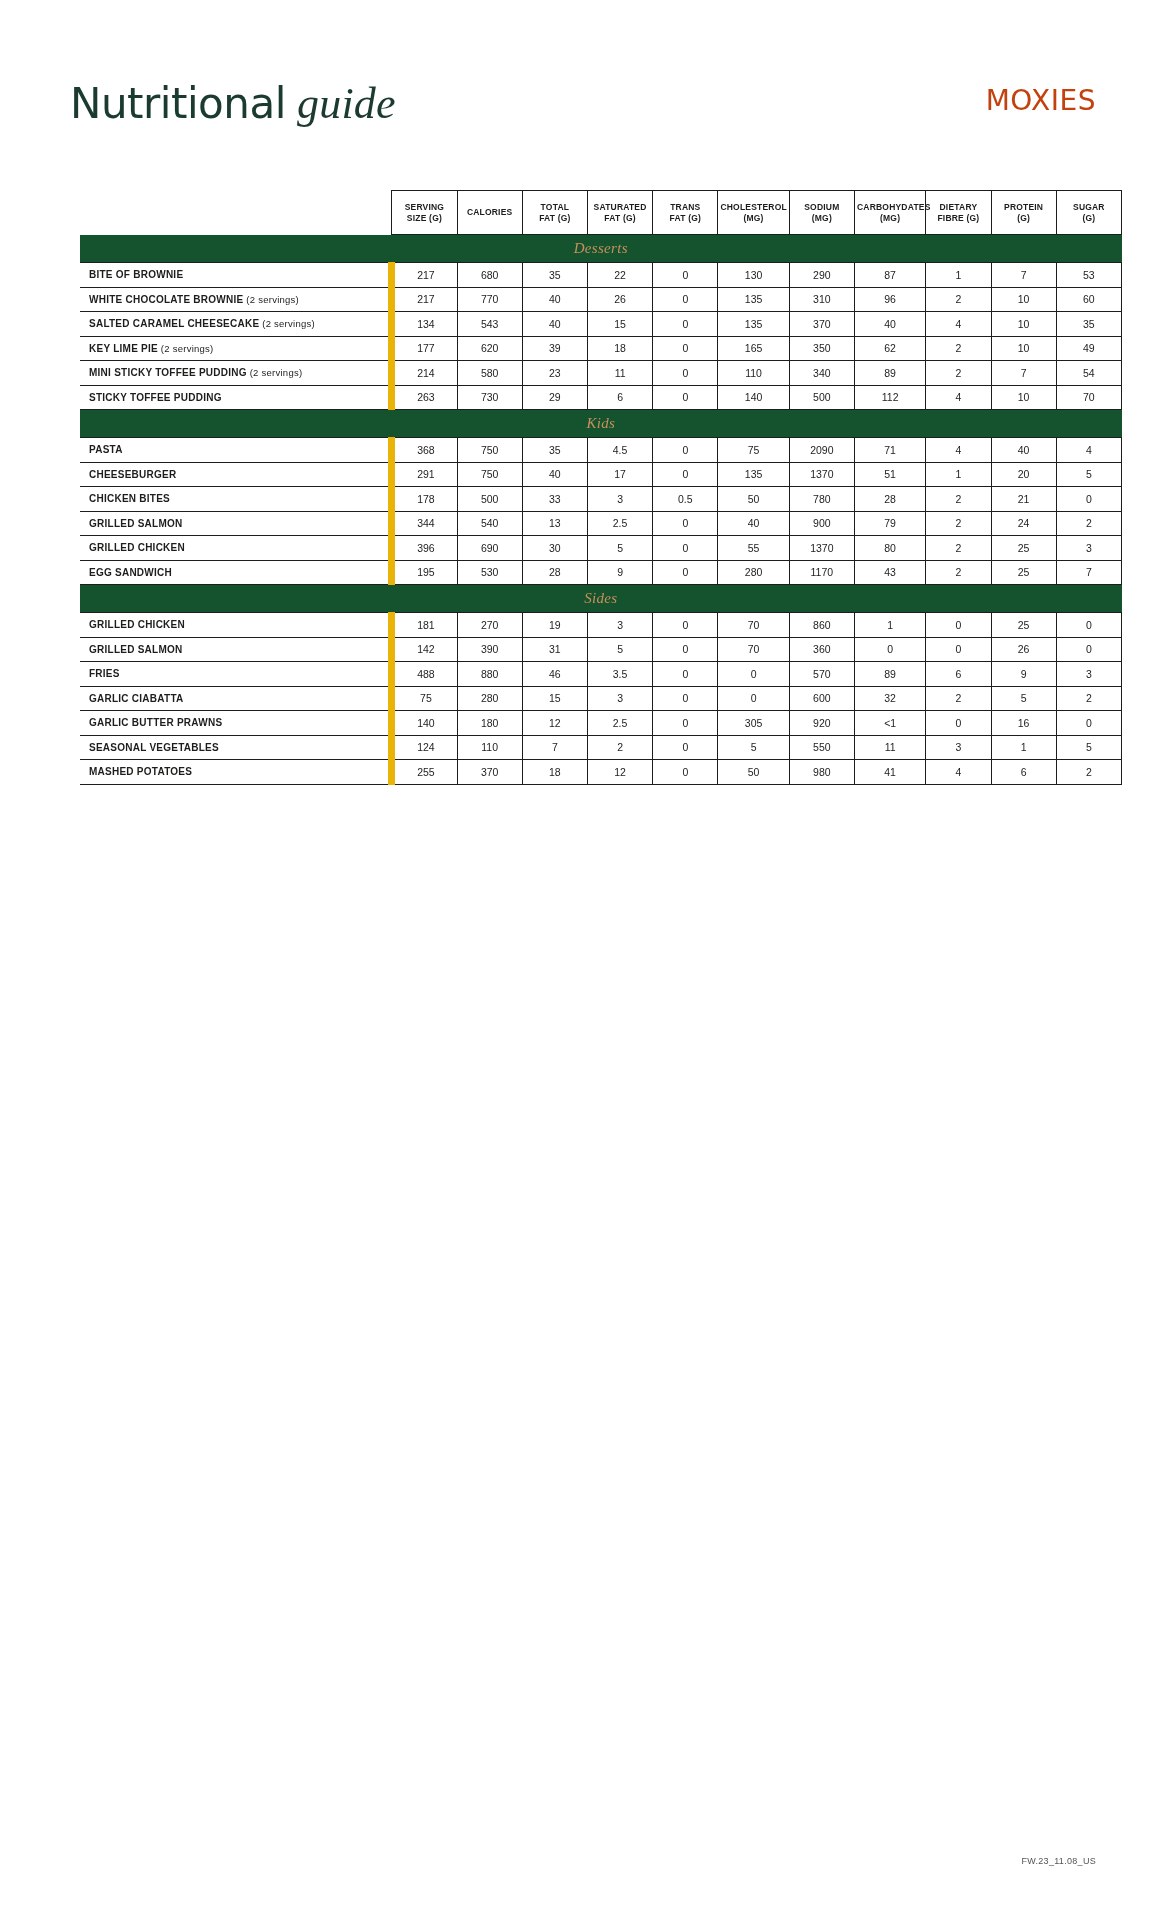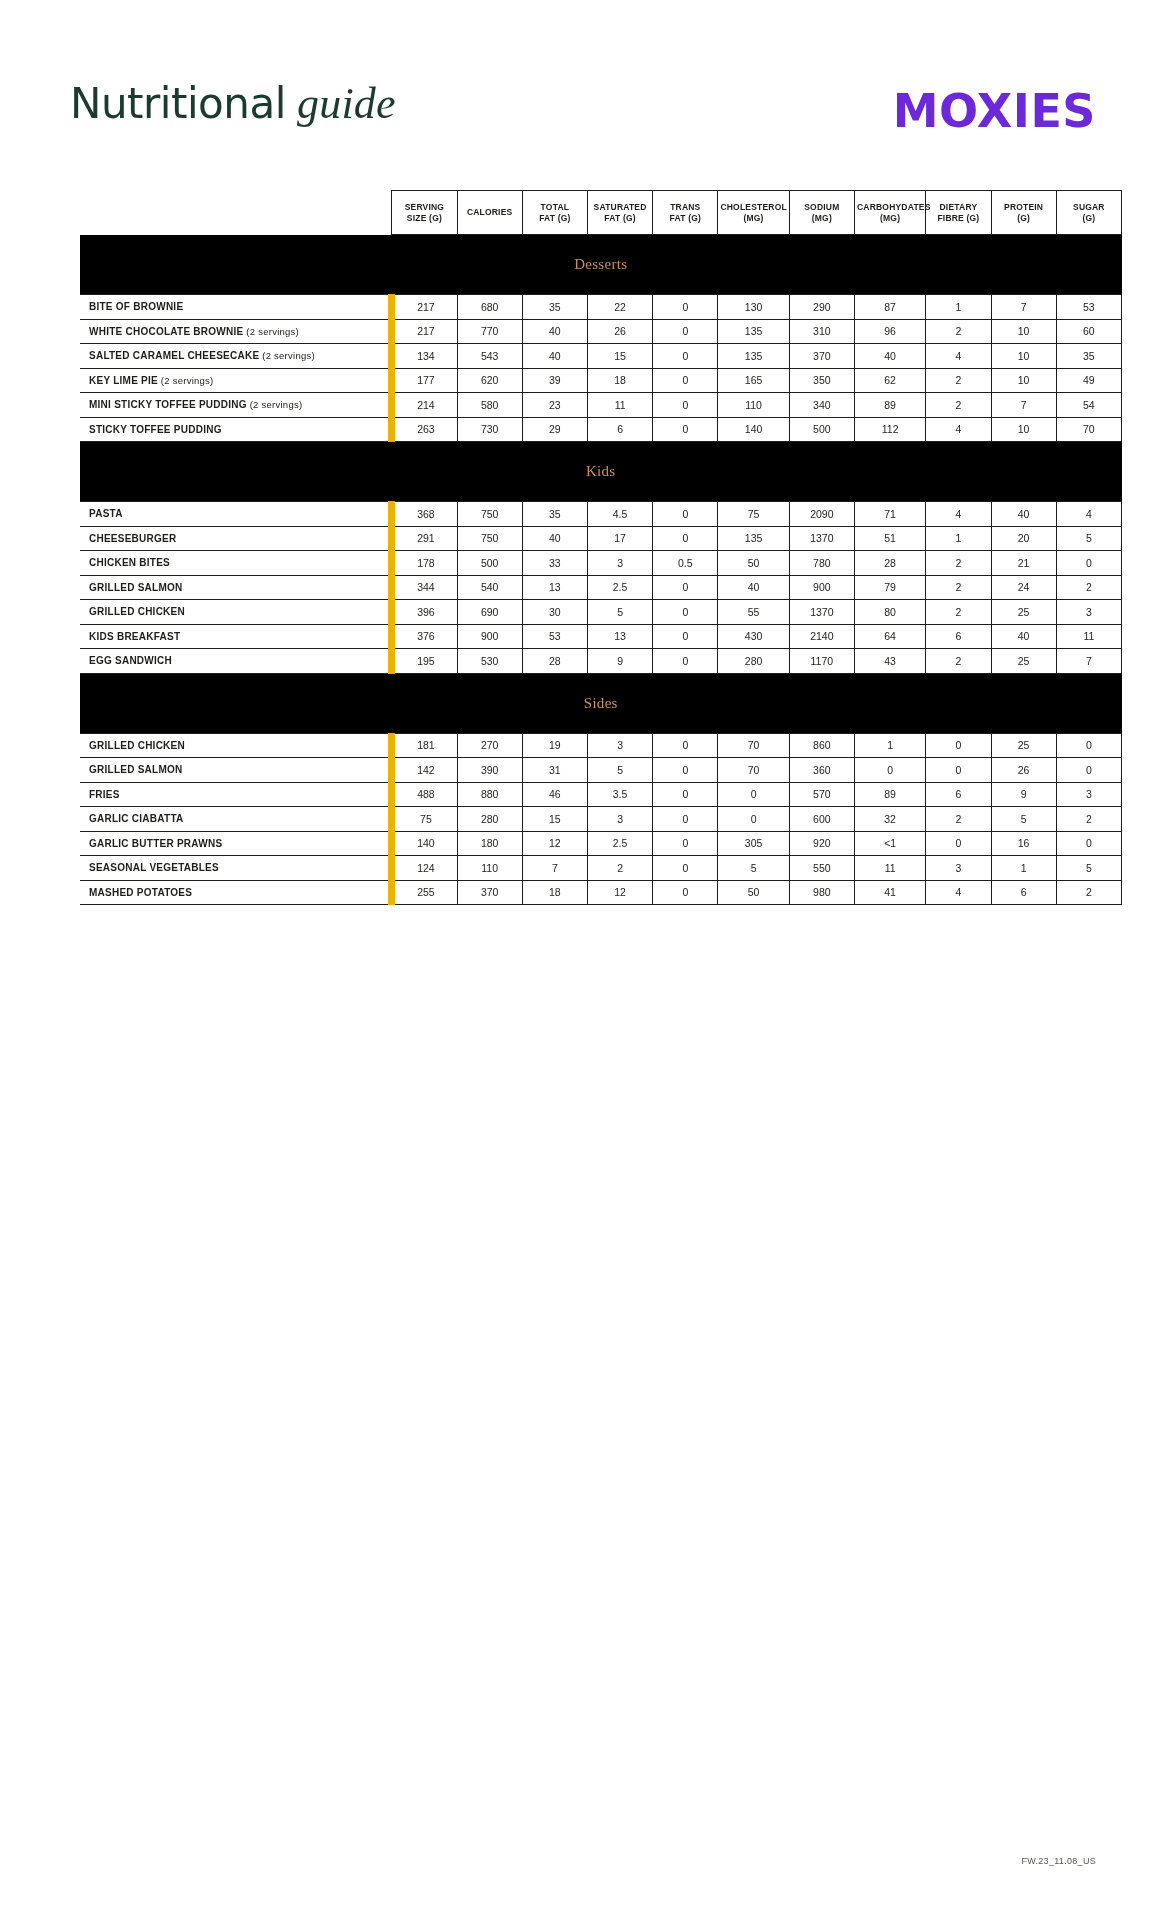--- a/index.html
+++ b/index.html
@@ -45,24 +45,24 @@
   .title .ital {
     font-family: "Liberation Serif", serif;
     font-style: italic;
     font-size: 44px;
   }
   .brand {
     position: absolute;
     right: 0;
     top: 6px;
     font-family: "DejaVu Sans", sans-serif;
-    font-weight: 700;
-    font-size: 46px;
+    font-weight: 400;
+    font-size: 28px;
     letter-spacing: 0.5px;
-    color: #6d28d9;
+    color: #c2410c;
   }
 
   .table-wrap {
     position: absolute;
     top: 190px;
     left: 80px;
     width: 1042px;
   }
   table.nutri {
     border-collapse: collapse;
@@ -90,25 +90,26 @@
   thead th.blank {
     border: none;
     background: #ffffff;
   }
   thead th .unit {
     font-weight: 700;
     display: block;
   }
 
   tr.section td {
-    background: #000000;
+    background: #14532d;
     color: #c98f5e;
     font-family: "Liberation Serif", serif;
+    font-style: italic;
     font-size: 15px;
-    padding: 21px 10px;
+    padding: 5px 10px;
     border: none;
     height: 24px;
     letter-spacing: 0.3px;
   }
 
   tbody td {
     border: 1px solid #1d1d1b;
     font-size: 10.5px;
     text-align: center;
     vertical-align: middle;
@@ -344,34 +345,20 @@
             <td>5</td>
             <td>0</td>
             <td>55</td>
             <td>1370</td>
             <td>80</td>
             <td>2</td>
             <td>25</td>
             <td>3</td>
           </tr>
           <tr class="row">
-            <td class="name">KIDS BREAKFAST</td>
-            <td>376</td>
-            <td>900</td>
-            <td>53</td>
-            <td>13</td>
-            <td>0</td>
-            <td>430</td>
-            <td>2140</td>
-            <td>64</td>
-            <td>6</td>
-            <td>40</td>
-            <td>11</td>
-          </tr>
-          <tr class="row">
             <td class="name">EGG SANDWICH</td>
             <td>195</td>
             <td>530</td>
             <td>28</td>
             <td>9</td>
             <td>0</td>
             <td>280</td>
             <td>1170</td>
             <td>43</td>
             <td>2</td>

